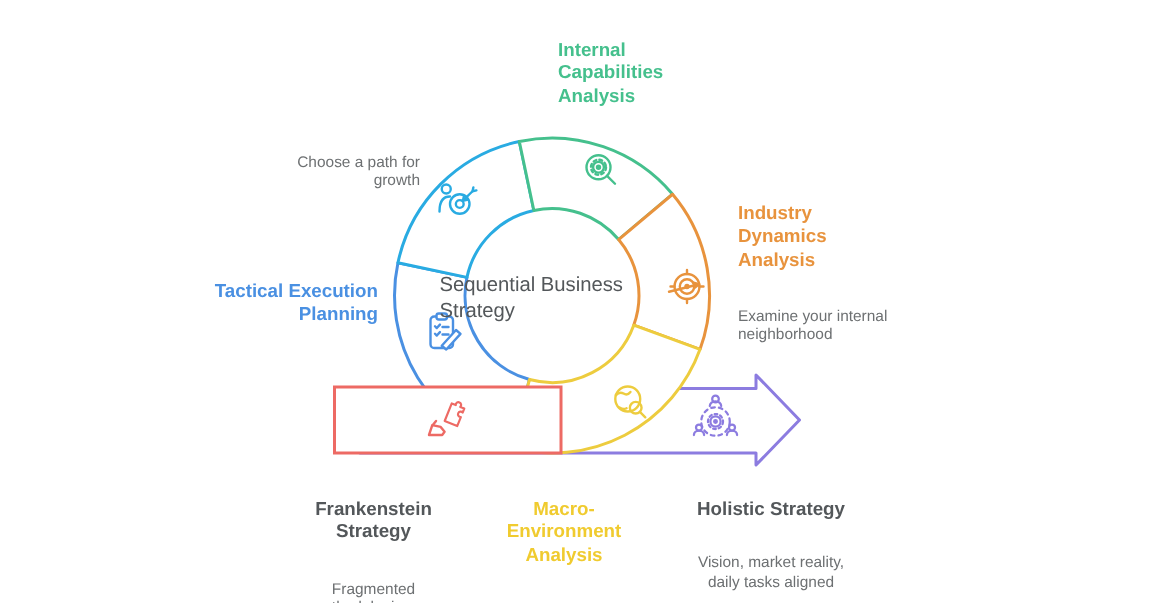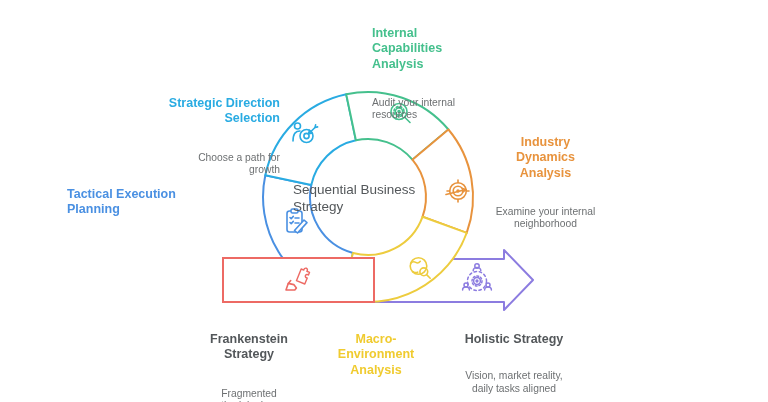--- a/index.html
+++ b/index.html
@@ -6,22 +6,22 @@
   .stage{
     position:relative;width:768px;height:402px;background:#ffffff;overflow:hidden;
     font-family:"Liberation Sans",sans-serif;
   }
   svg.layer{position:absolute;left:0;top:0;}
   .label{position:absolute;white-space:pre-line;}
   .label .h{font-size:12.5px;font-weight:700;line-height:1.22;}
   .label .s{font-size:10.3px;color:#6d7072;line-height:1.2;margin-top:7px;font-weight:400;}
   .lb-internal{left:372px;top:8px;width:150px;text-align:left;}
   .lb-strategic{right:488px;top:78px;width:185px;text-align:right;}
-  .lb-tactical{right:516px;top:169px;width:185px;}
-  .lb-industry{left:463px;top:117px;width:165px;text-align:center;}
+  .lb-tactical{right:516px;top:169px;width:185px;text-align:right;}
+  .lb-industry{left:492px;top:117px;width:165px;text-align:left;}
   .lb-frankenstein{left:169px;top:314px;width:160px;text-align:center;}
   .lb-macro{left:296px;top:314px;width:160px;text-align:center;}
   .lb-holistic{left:434px;top:314px;width:160px;text-align:center;}
   .lb-holistic .s{margin-top:5px;}
   .center-label{
     position:absolute;left:293px;top:182px;width:150px;text-align:left;
     font-size:13.5px;line-height:1.25;color:#53575a;white-space:pre-line;font-weight:400;
   }
 </style>
 </head>
@@ -107,27 +107,23 @@
     </g>
   </svg>
 
   <div class="center-label">Sequential Business
 Strategy</div>
 
   <div class="label lb-internal">
     <div class="h" style="color: rgb(69, 192, 141);">Internal
 Capabilities
 Analysis</div>
-    <div class="s">Audit your internal
-resources</div>
   </div>
 
   <div class="label lb-strategic">
-    <div class="h" style="color: rgb(41, 171, 226);">Strategic Direction
-Selection</div>
     <div class="s">Choose a path for
 growth</div>
   </div>
 
   <div class="label lb-tactical">
     <div class="h" style="color: rgb(74, 144, 226);">Tactical Execution
 Planning</div>
   </div>
 
   <div class="label lb-industry">

